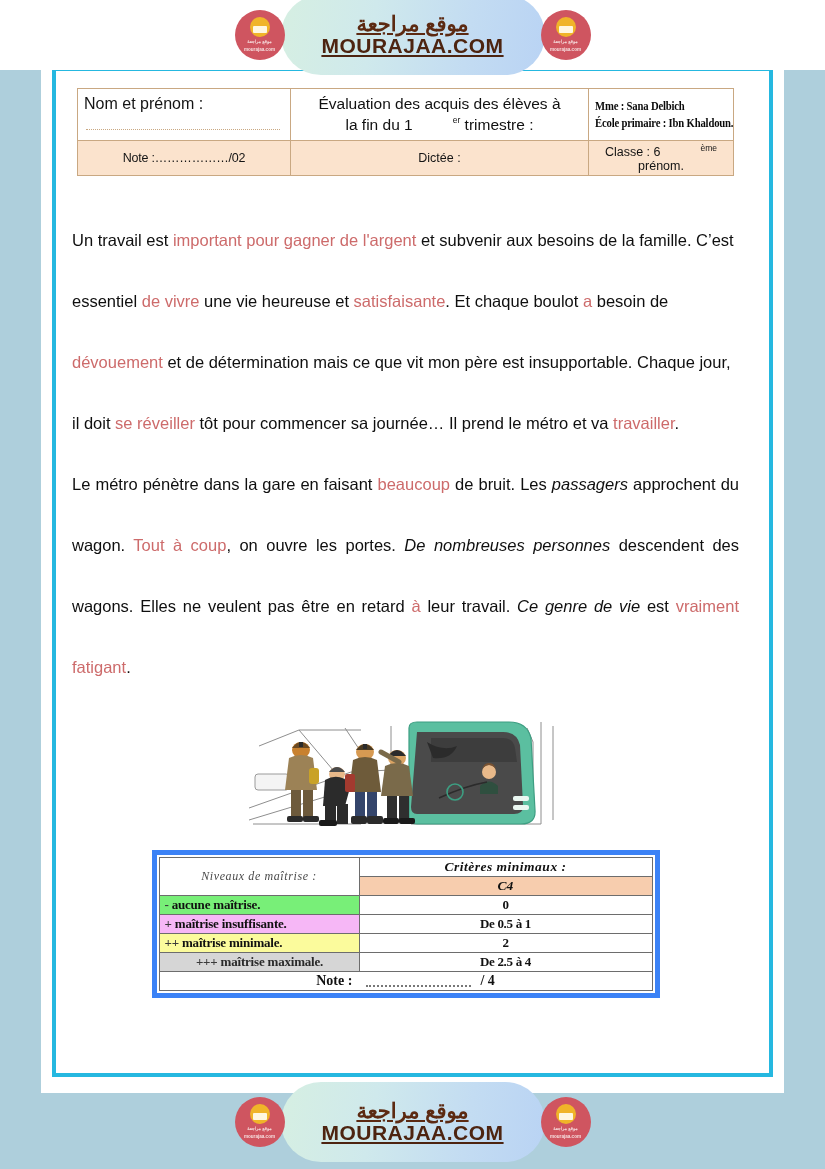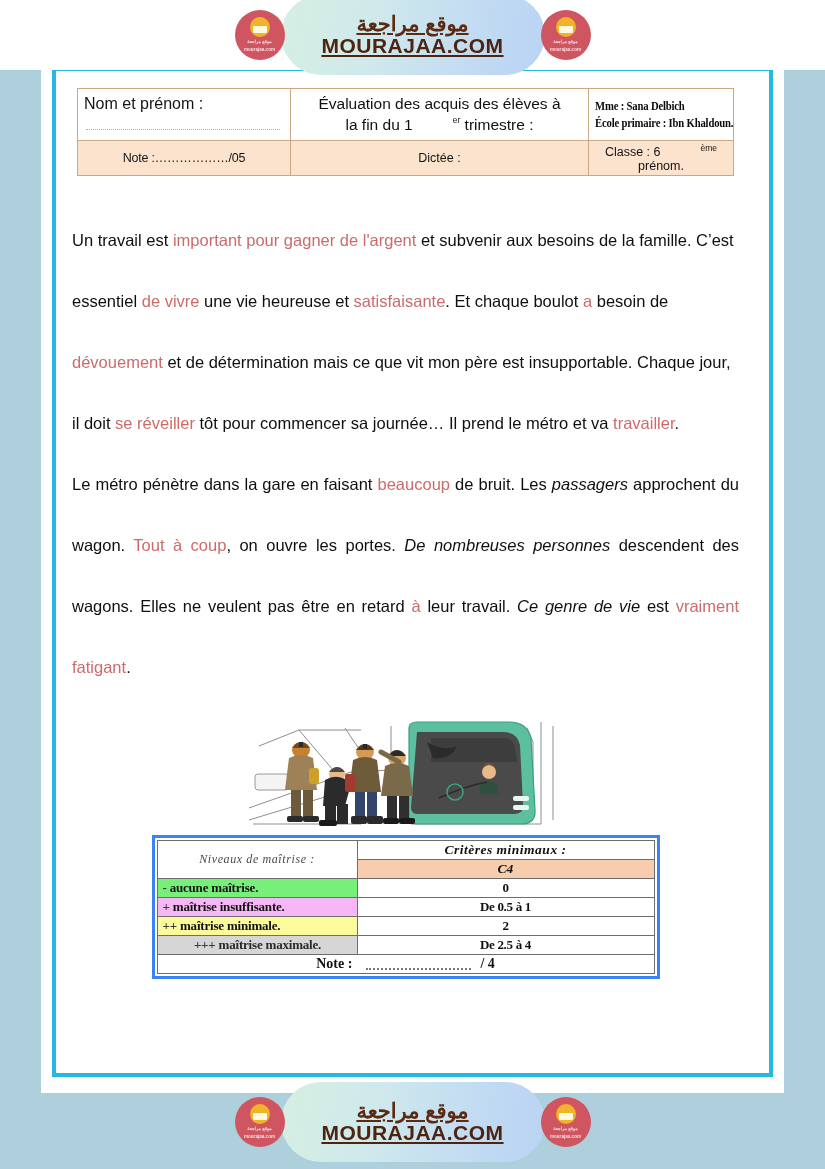--- a/index.html
+++ b/index.html
@@ -169,22 +169,22 @@
   
   .illus-wrap {
     margin: 14px auto 0 auto;
     width: 330px; height: 122px;
     position: relative;
   }
 
   
   .eval-outer {
     width: 508px;
-    margin: 1px auto 0 auto;
-    border: 3px solid #3b82f6;
+    margin: 16px auto 0 auto;
+    border: 5px solid #3b82f6;
     background: #fff;
     padding: 2px;
   }
   table.eval {
     width: 100%;
     border-collapse: collapse;
     table-layout: fixed;
   }
   table.eval td {
     border: 1px solid #6d6d6d;
@@ -294,21 +294,21 @@
       <td class="h-mid">
         <div class="mid-title">Évaluation des acquis des élèves à</div>
         <div class="mid-title"><span>la fin du 1</span><span class="sup">er</span><span> trimestre :</span></div>
       </td>
       <td class="h-teach">
         <div class="teach-line">Mme : Sana Delbich</div>
         <div class="teach-line">École primaire : Ibn Khaldoun.</div>
       </td>
     </tr>
     <tr class="sub">
-      <td class="sub-note">Note :………………/05</td>
+      <td class="sub-note">Note :………………/02</td>
       <td>Dictée :</td>
       <td><span>Classe : 6</span><span class="sup">ème</span><span> prénom.</span></td>
     </tr>
   </tbody>
     </table>
 
   <div class="body-text">
     <p><span>Un travail est </span><span class="r">important pour gagner de l'argent</span><span> et subvenir aux besoins de la famille. C’est essentiel </span><span class="r"> de vivre</span><span> une vie heureuse et </span><span class="r">satisfaisante</span><span>. Et chaque boulot </span><span class="r">a</span><span> besoin de </span><span class="r">dévouement</span><span> et de détermination mais ce que vit mon père est insupportable. Chaque jour, il doit </span><span class="r">se réveiller</span><span> tôt pour commencer sa journée… Il prend le métro et va </span><span class="r">travailler</span><span>.</span></p>
     <p class="p2"><span>Le métro pénètre dans la gare en faisant </span><span class="r">beaucoup</span><span> de bruit.  Les </span><span class="it">passagers</span><span> approchent du wagon. </span><span class="r">Tout à coup</span><span>, on ouvre les portes. </span><span class="it">De nombreuses personnes</span><span> descendent des wagons. Elles ne veulent pas être en retard </span><span class="r">à</span><span> leur travail. </span><span class="it">Ce genre de vie</span><span>  est </span><span class="r">vraiment fatigant</span><span>.</span></p>
   </div>

